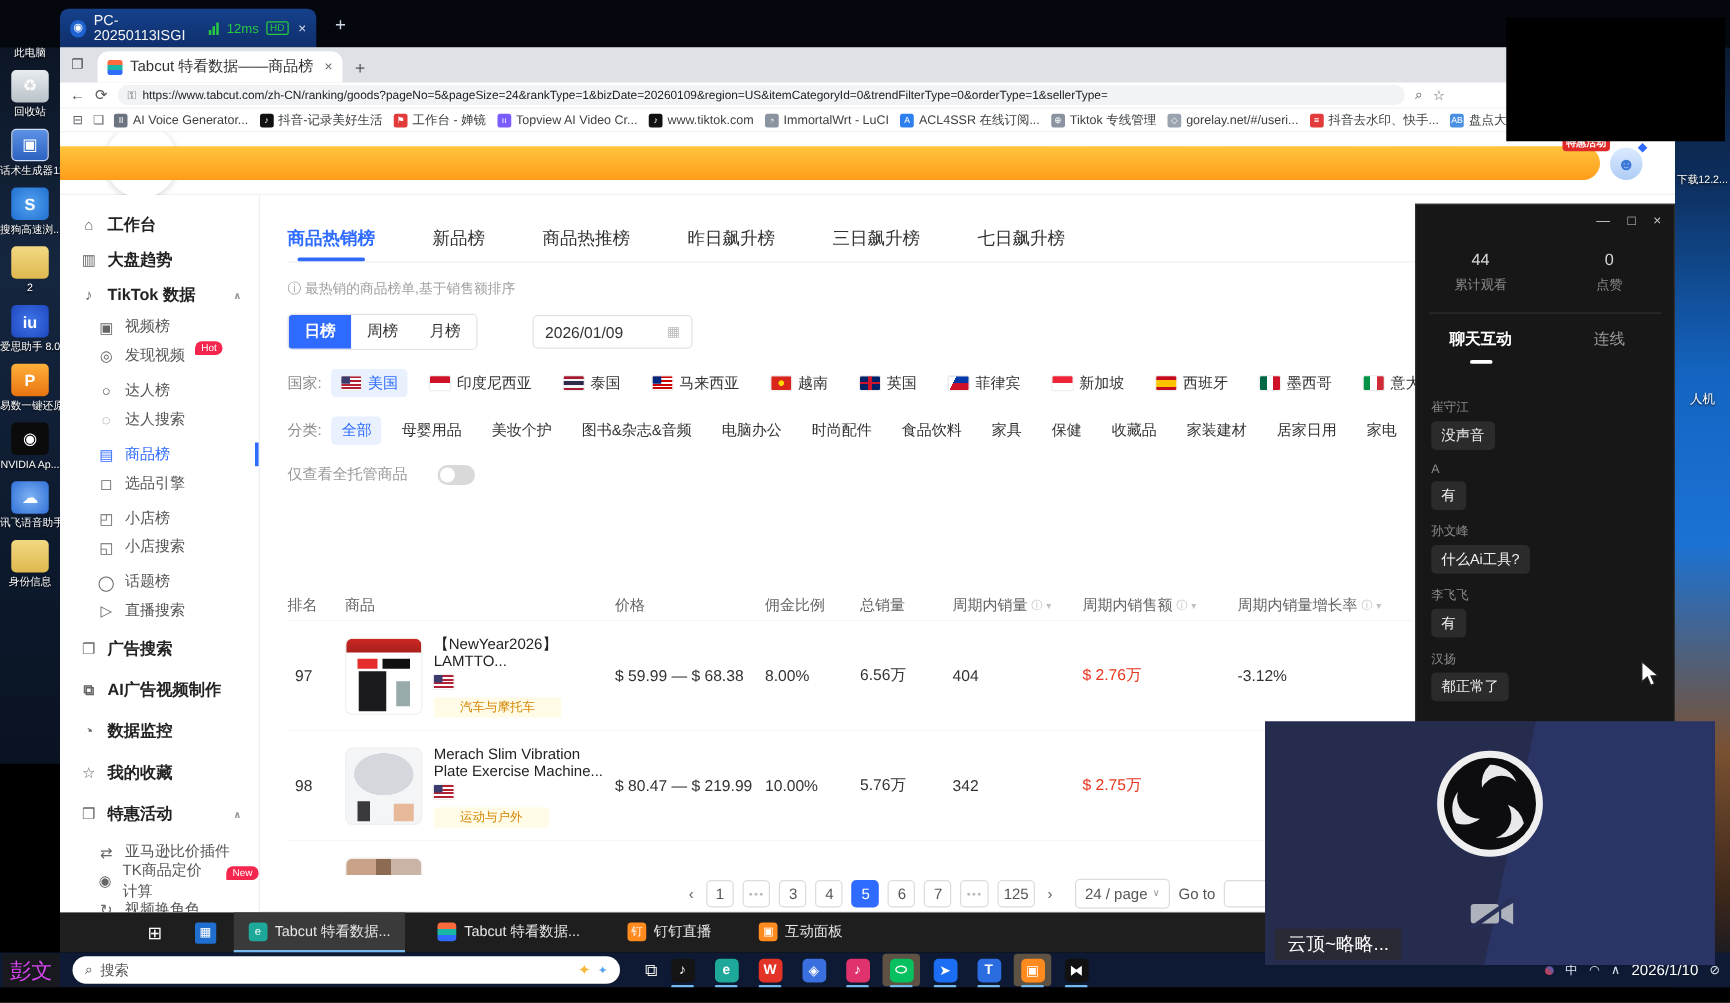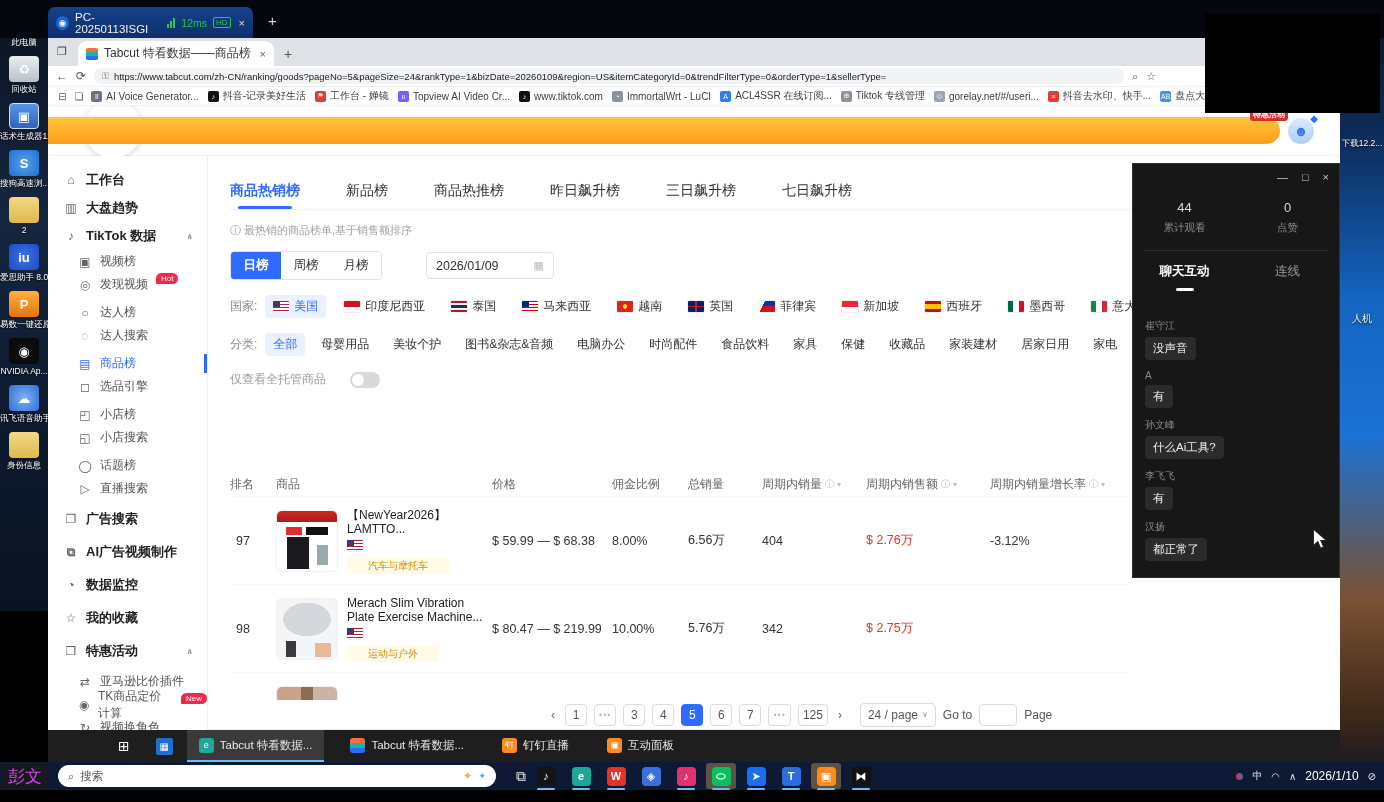--- a/index.html
+++ b/index.html
@@ -782,20 +782,36 @@
           <div class="n">李飞飞</div>
           <div class="b">有</div>
         </div>
         <div class="cmsg">
           <div class="n">汉扬</div>
           <div class="b">都正常了</div>
         </div>
       </div>
   </div>
 
+  <div id="obs" class="abs">
+    <svg id="obs-logo" width="92" height="92" viewBox="0 0 100 100">
+      <circle cx="50" cy="50" r="43" fill="#0d0d0f" stroke="#efefef" stroke-width="6"></circle>
+      <g fill="#e9e9ec">
+        <path d="M50 16 a25 25 0 0 1 23 15 a19 19 0 0 0 -17 -5 a21 21 0 0 0 -13 10 a23 23 0 0 1 7 -20z"></path>
+        <path d="M50 16 a25 25 0 0 1 23 15 a19 19 0 0 0 -17 -5 a21 21 0 0 0 -13 10 a23 23 0 0 1 7 -20z" transform="rotate(120 50 50)"></path>
+        <path d="M50 16 a25 25 0 0 1 23 15 a19 19 0 0 0 -17 -5 a21 21 0 0 0 -13 10 a23 23 0 0 1 7 -20z" transform="rotate(240 50 50)"></path>
+      </g>
+    </svg>
+    <svg id="cam-off" width="40" height="32" viewBox="0 0 46 34">
+      <rect x="3" y="8" width="26" height="18" rx="3" fill="#aeb2bb"></rect>
+      <polygon points="31,13 42,7 42,27 31,21" fill="#aeb2bb"></polygon>
+      <line x1="4" y1="30" x2="42" y2="3" stroke="#2a3158" stroke-width="4"></line>
+    </svg>
+    <div id="obs-nick">云顶~略略...</div>
+  </div>
 
   <div id="taskbar-remote" class="abs">
     <span id="tr-start">⊞</span>
     <span id="tr-calc">▦</span>
     <div style="display:flex;">
 
     <div class="trapp active">
           <span class="trfav" style="background: rgb(29, 168, 154);">e</span>
           <span>Tabcut 特看数据...</span>
         </div>

